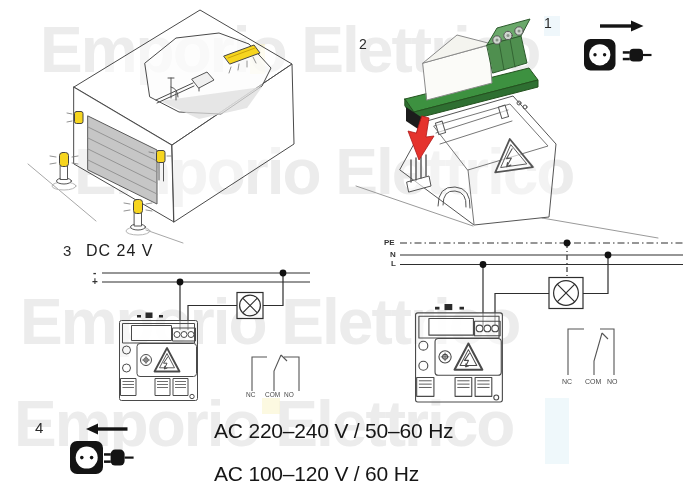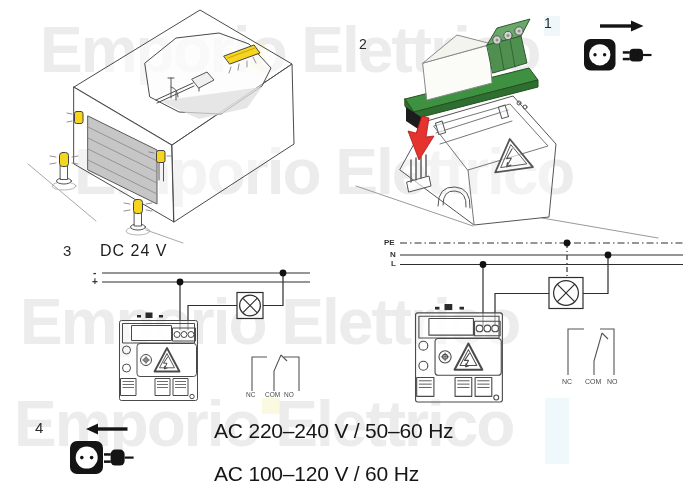--- a/index.html
+++ b/index.html
@@ -16,21 +16,21 @@
   #t2{left:544px;top:16px;width:16px;height:20px;background:rgba(226,240,248,.55);}
   #t3{left:545px;top:398px;width:24px;height:66px;background:rgba(224,242,248,.5);}
   #t4{left:262px;top:398px;width:18px;height:16px;background:rgba(250,243,196,.5);}
   #art{position:absolute;left:0;top:0;z-index:2;}
   .lbl{position:absolute;z-index:3;line-height:1;color:#222;}
   .stepnum{font-size:14px;color:#2a2a2a;}
   #n1{left:544px;top:16px}
   #n2{left:359px;top:37px}
   #n3{left:63px;top:243px;font-size:15px}
   #n4{left:35px;top:420px;font-size:15px}
-  #dclabel{left:100px;top:243px;font-size:16px;letter-spacing:1px;color:#1d1d1d;}
+  #dclabel{left:86px;top:243px;font-size:16px;letter-spacing:1px;color:#1d1d1d;}
   .acline{font-size:21px;letter-spacing:-0.2px;color:#161616;}
   #ac1{left:214px;top:420px}
   #ac2{left:214px;top:463px}
   .wirelbl{font-size:8px;color:#333;font-weight:bold;}
   #lpe{left:384px;top:239px}
   #ln{left:390px;top:251px}
   #ll{left:391px;top:260px}
   .pol{font-size:10px;font-weight:700;color:#333;}
   #pneg{left:93px;top:268px}
   #ppos{left:92px;top:277px}

